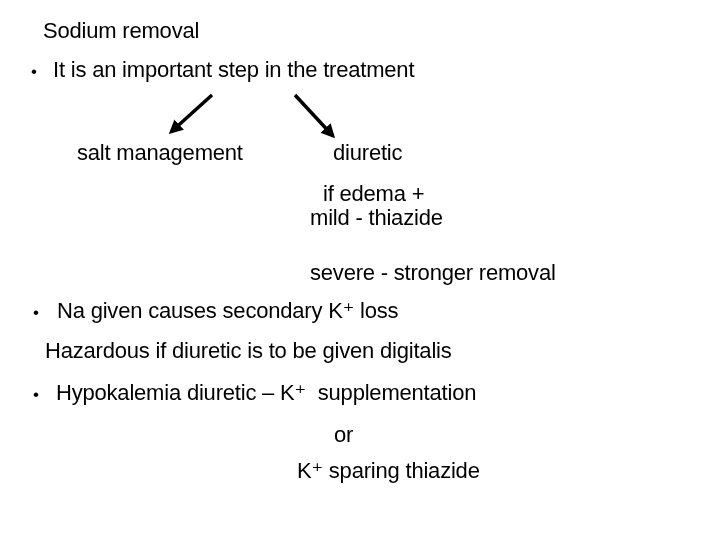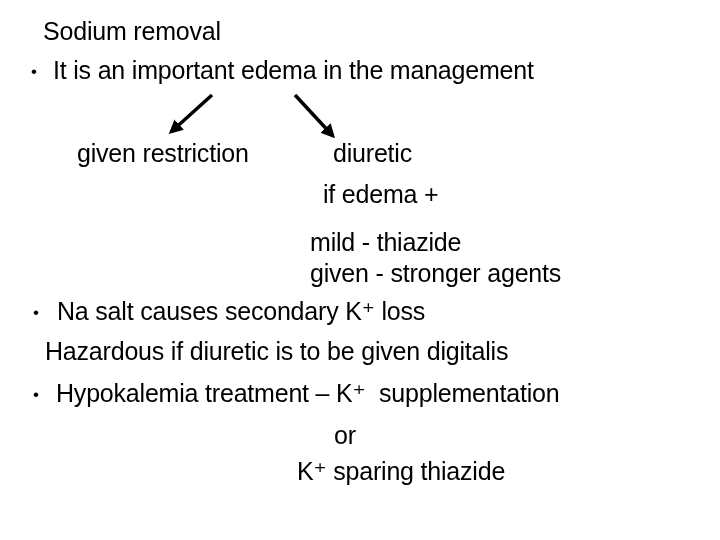--- a/index.html
+++ b/index.html
@@ -6,21 +6,21 @@
   .slide{
     position:relative;
     width:720px;height:540px;
     background:#ffffff;
     color:#000000;
     font-family:"Liberation Sans","DejaVu Sans",sans-serif;
     overflow:hidden;
   }
   .line{
     position:absolute;
-    font-size:25px;
+    font-size:22px;
     line-height:28px;
     white-space:pre;
     letter-spacing:-0.2px;
   }
   .bullet{
     font-size:17px;
     line-height:28px;
     padding-top:2px;
   }
   .overlay{
@@ -32,43 +32,43 @@
   .overlay .ah{fill:#000000;}
 </style>
 </head>
 <body>
 
 <div class="slide" style="background: rgb(255, 255, 255); color: rgb(0, 0, 0);">
 
   <span class="line" style="left:43px;top:17px">Sodium removal</span>
 
   <span class="line bullet" style="left:31px;top:56px">•</span>
-  <span class="line" style="left:53px;top:56px">It is an important edema in the management</span>
+  <span class="line" style="left:53px;top:56px">It is an important step in the treatment</span>
 
   <svg class="overlay" viewBox="0 0 720 540">
     <defs>
       <marker id="ah" markerUnits="userSpaceOnUse" markerWidth="14" markerHeight="14" refX="11" refY="7" orient="auto">
         <path class="ah" d="M0,0 L14,7 L0,14 Z"></path>
       </marker>
     </defs>
     <line x1="212" y1="95" x2="171" y2="132" marker-end="url(#ah)"></line>
     <line x1="295" y1="95" x2="333" y2="136" marker-end="url(#ah)"></line>
   </svg>
 
-  <span class="line" style="left:77px;top:139px">given restriction</span>
+  <span class="line" style="left:77px;top:139px">salt management</span>
   <span class="line" style="left:323px;top:180px">if edema +</span>
 
   <span class="line" style="left:333px;top:139px">diuretic</span>
-  <span class="line" style="left:310px;top:228px">mild - thiazide</span>
-  <span class="line" style="left:310px;top:259px">given - stronger agents</span>
+  <span class="line" style="left:310px;top:204px">mild - thiazide</span>
+  <span class="line" style="left:310px;top:259px">severe - stronger removal</span>
 
   <span class="line bullet" style="left:33px;top:297px">•</span>
-  <span class="line" style="left:57px;top:297px">Na salt causes secondary K⁺ loss</span>
+  <span class="line" style="left:57px;top:297px">Na given causes secondary K⁺ loss</span>
 
   <span class="line" style="left:45px;top:337px">Hazardous if diuretic is to be given digitalis</span>
 
   <span class="line bullet" style="left:33px;top:379px">•</span>
-  <span class="line" style="left:56px;top:379px">Hypokalemia treatment – K⁺  supplementation</span>
+  <span class="line" style="left:56px;top:379px">Hypokalemia diuretic – K⁺  supplementation</span>
 
   <span class="line" style="left:334px;top:421px">or</span>
   <span class="line" style="left:297px;top:457px">K⁺ sparing thiazide</span>
 
 </div>
 
 </body></html>

